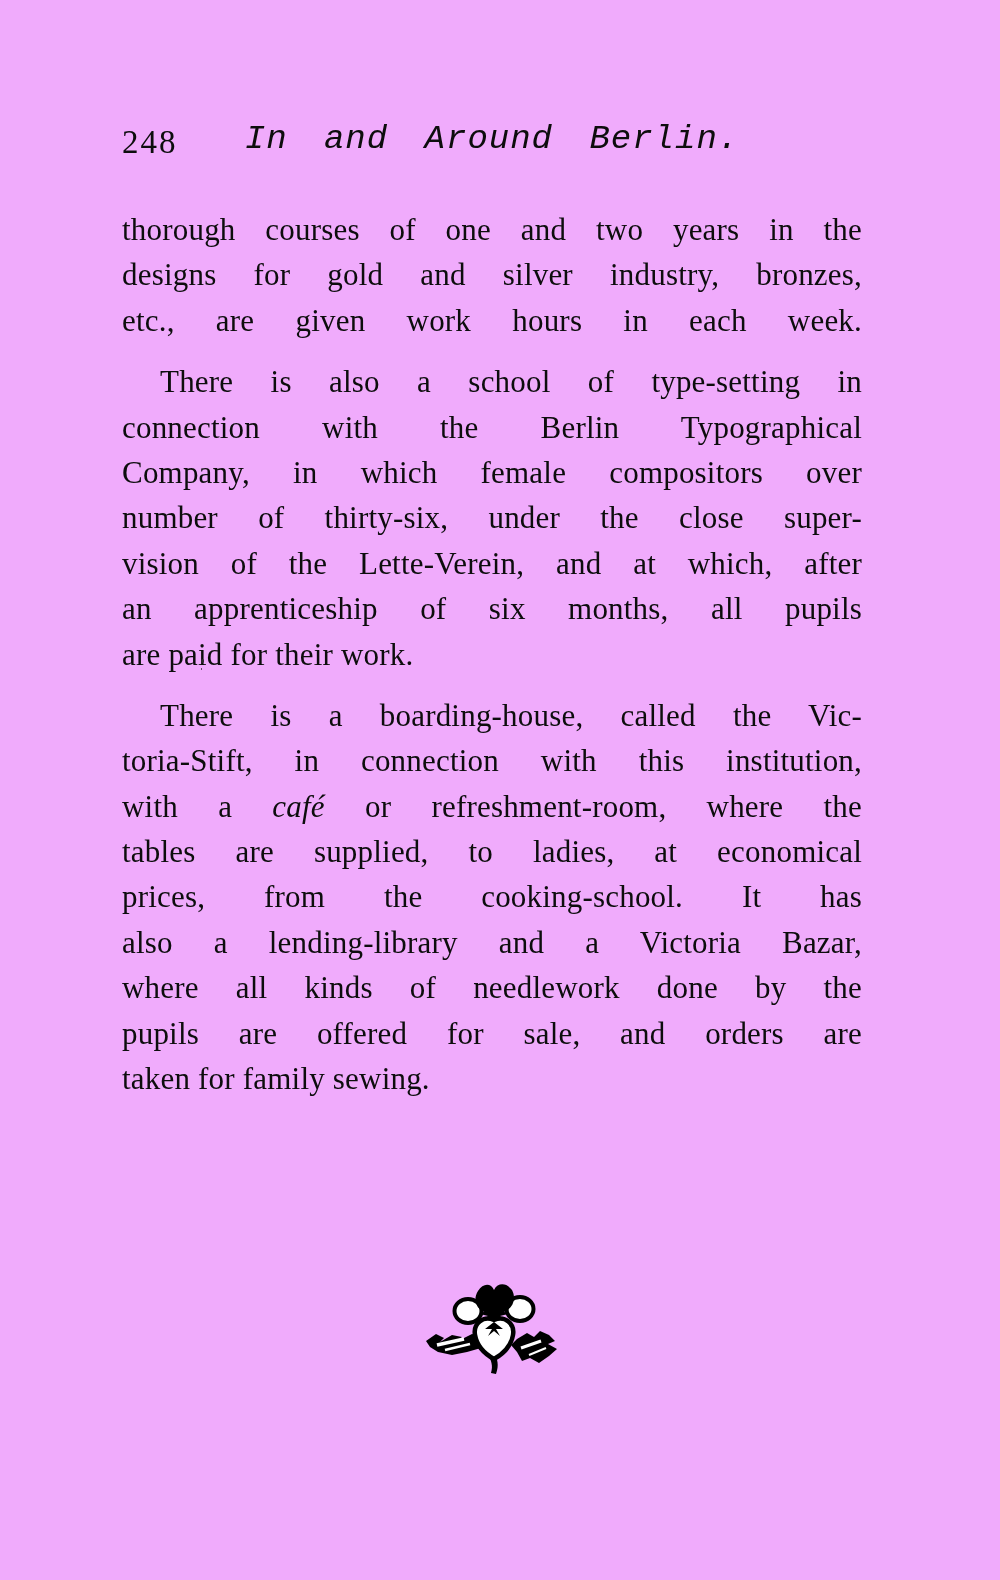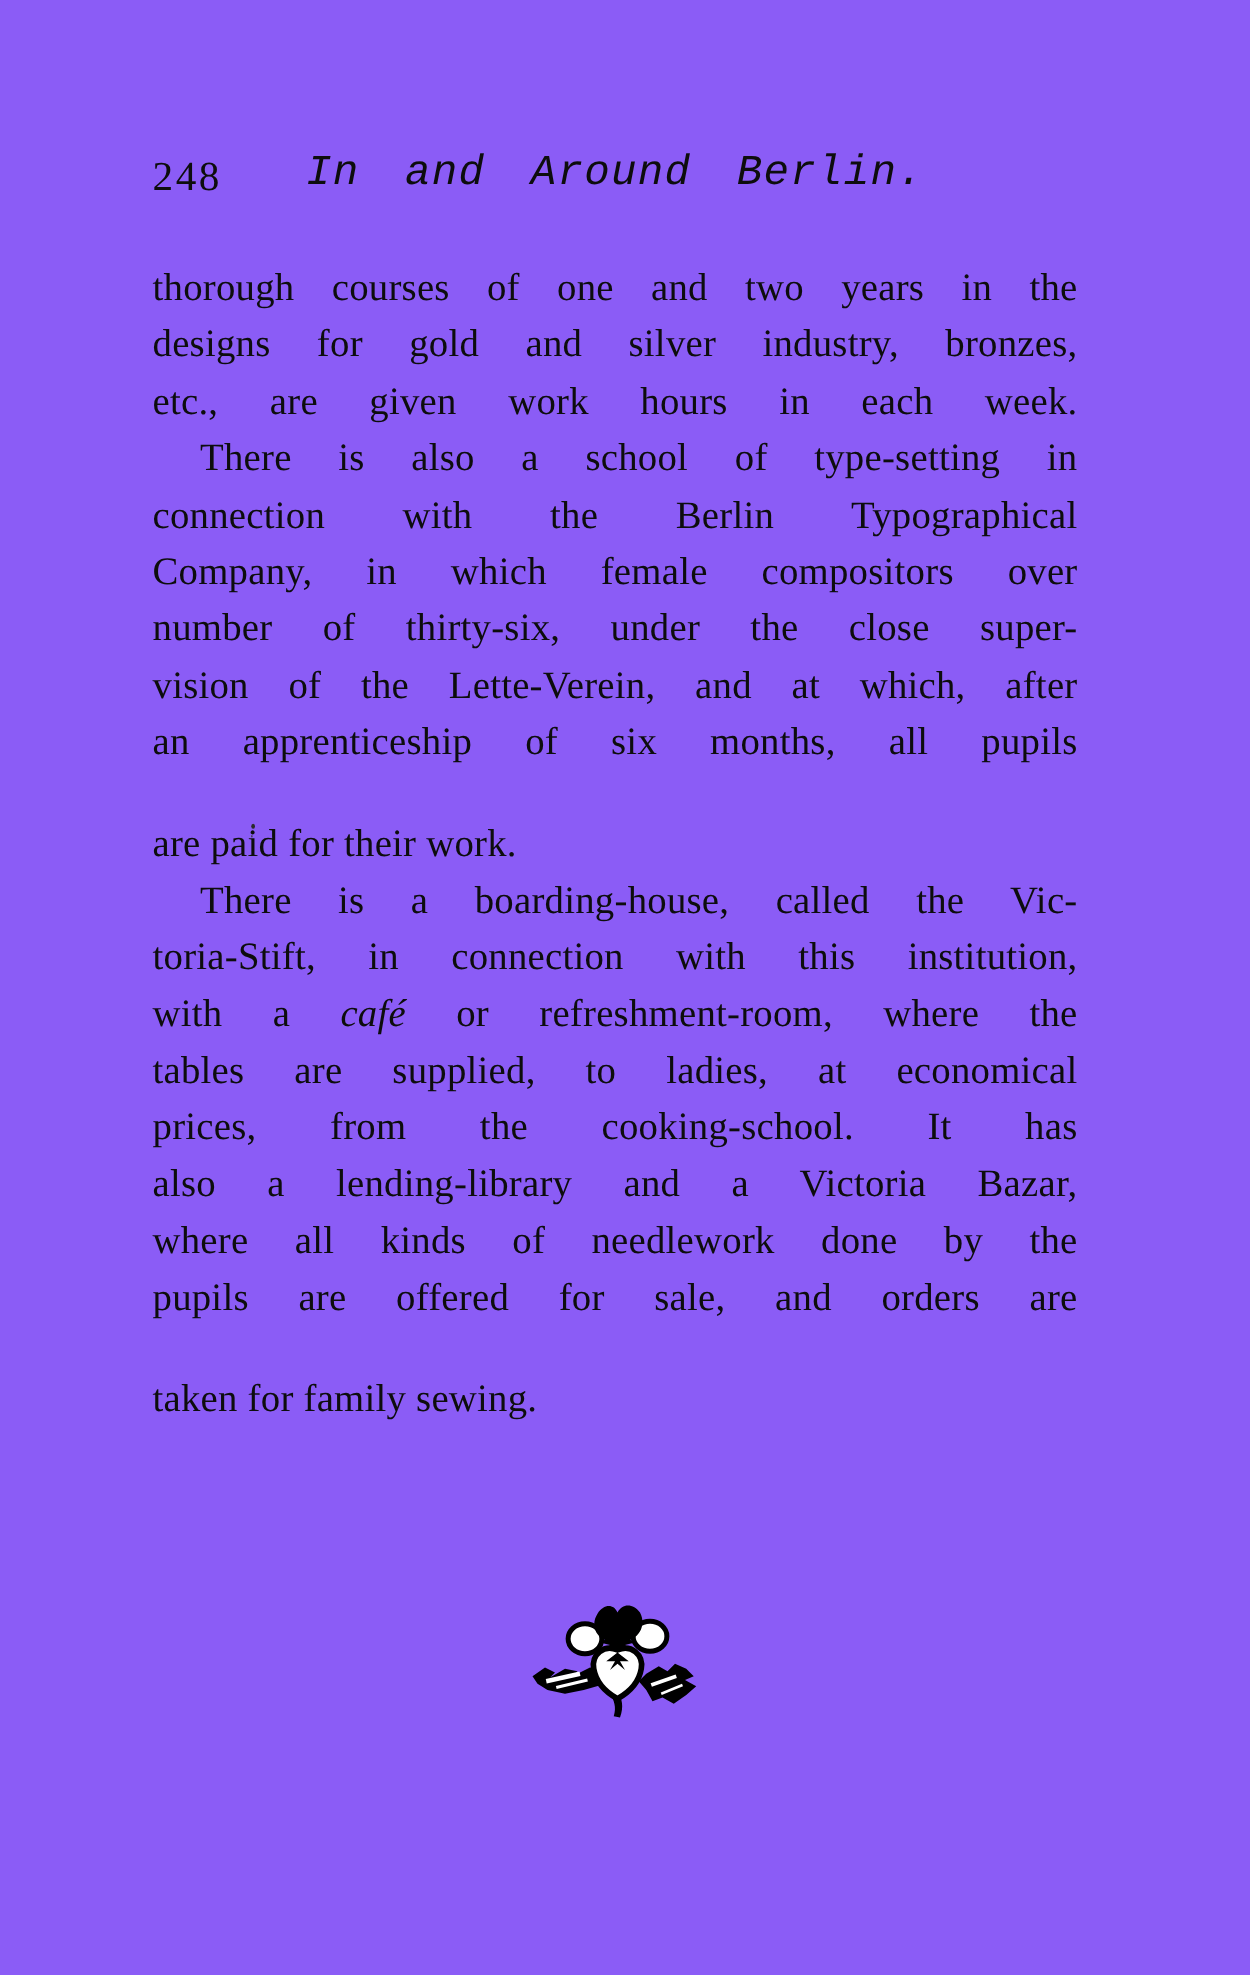--- a/index.html
+++ b/index.html
@@ -7,21 +7,21 @@
   body {
     background: #ffffff;
     font-family: "Liberation Serif", "DejaVu Serif", serif;
     color: #0d0d0d;
     position: relative;
     overflow: hidden;
   }
   .page {
     position: absolute;
     inset: 0;
-    background: #8b5cf6;
+    background: #f0abfc;
   }
   .page-number {
     position: absolute;
     left: 122px;
     top: 124px;
     font-size: 33px;
     letter-spacing: 2px;
   }
   .running-title {
     position: absolute;
@@ -45,24 +45,24 @@
   .line {
     line-height: 45.4px;
     height: 45.4px;
     white-space: nowrap;
     text-align: justify;
     text-align-last: justify;
     letter-spacing: 0.2px;
   }
   .line.last {
     text-align-last: left;
-    margin-top: 36px;
   }
   .line.indent {
     text-indent: 38px;
+    margin-top: 16px;
   }
   .ornament {
     position: absolute;
     left: 422px;
     top: 1278px;
     width: 150px;
     height: 100px;
   }
   .ornament svg { display: block; width: 100%; height: 100%; }
   .print-artifact {

